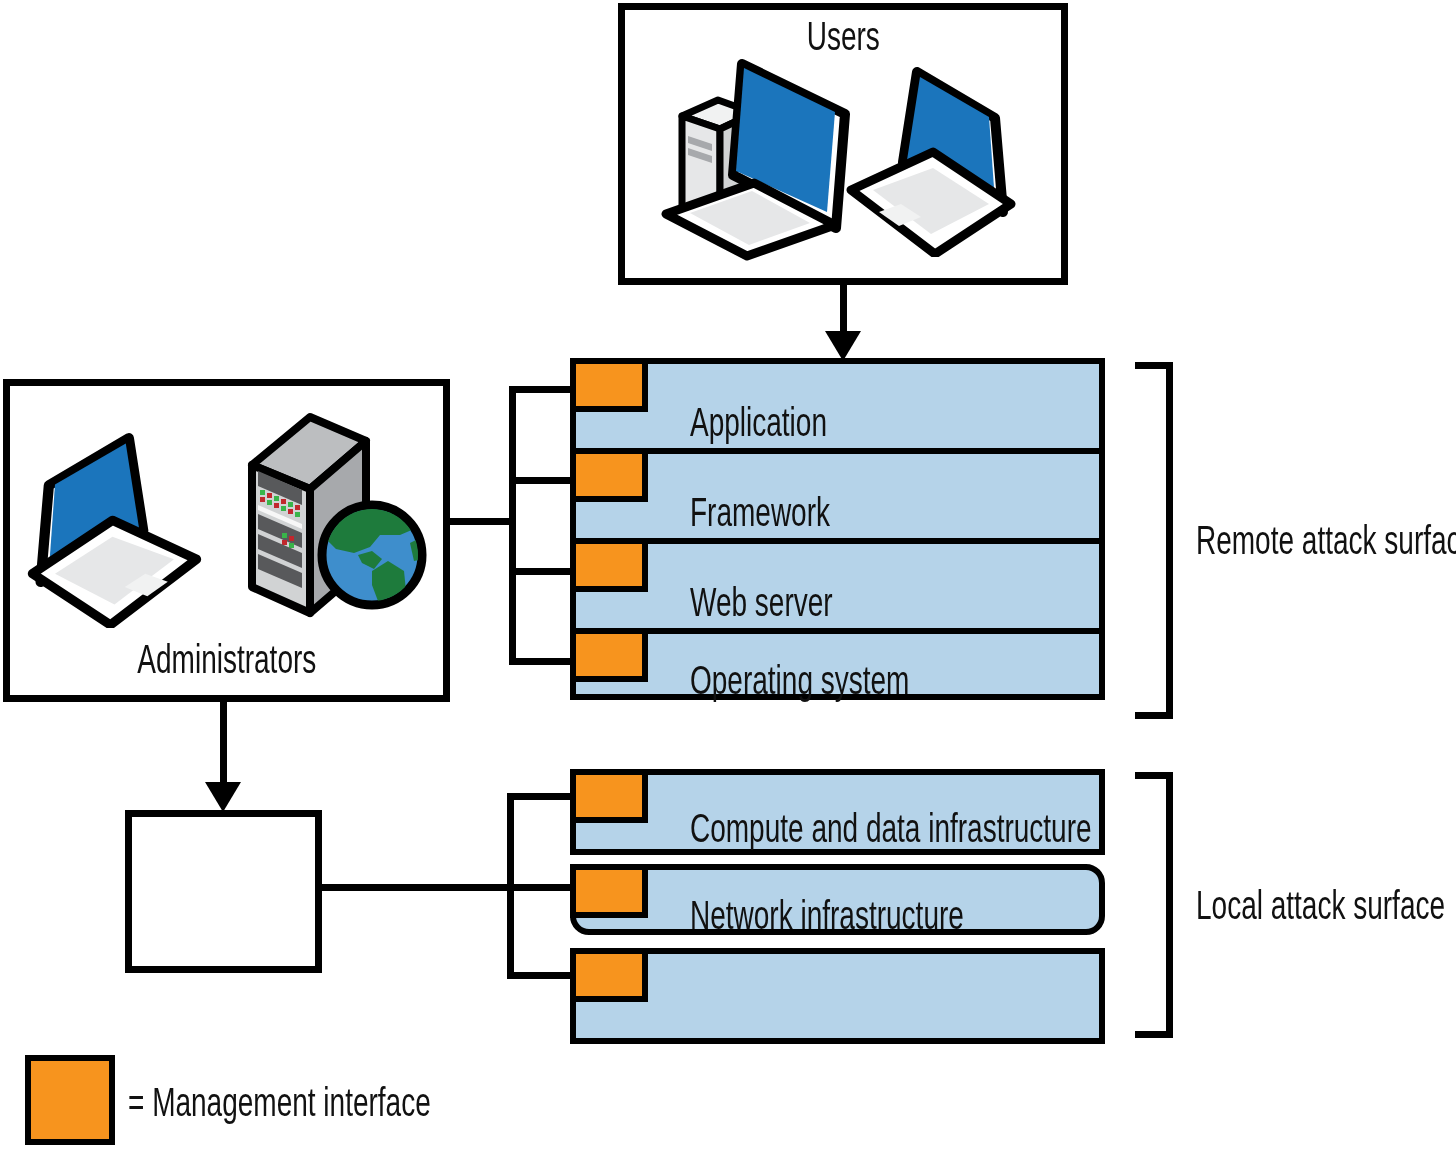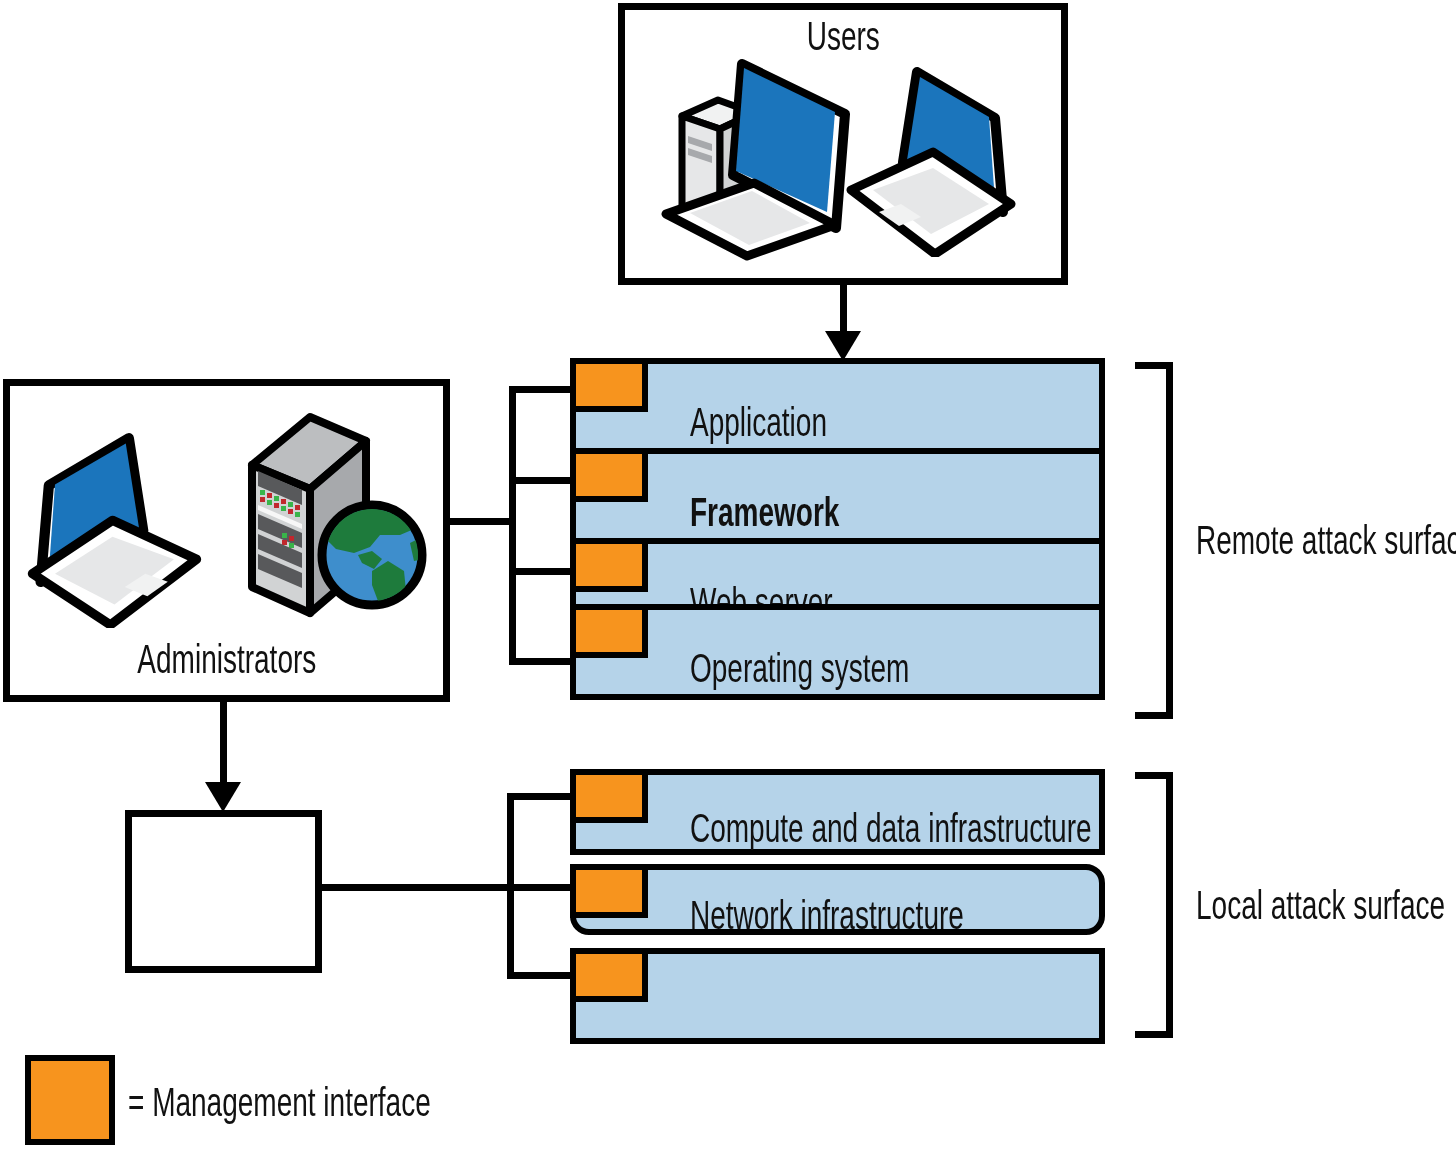--- a/index.html
+++ b/index.html
@@ -145,33 +145,33 @@
   <div class="line" style="left:507px;top:793px;width:63px;height:7px;"></div>
   <div class="line" style="left:507px;top:972px;width:63px;height:7px;"></div>
 
   <div>
     <div class="row" style="top:358px;height:96px;">
       <div class="tab"></div>
       <div class="row-label txt">
           <span class="ct">Application</span>
         </div>
     </div>
-    <div class="row" style="top:448px;height:96px;font-weight:bold;">
+    <div class="row" style="top:448px;height:96px;">
       <div class="tab"></div>
       <div class="row-label txt">
           <span class="ct">Framework</span>
         </div>
     </div>
     <div class="row" style="top:538px;height:96px;">
       <div class="tab"></div>
       <div class="row-label txt">
           <span class="ct">Web server</span>
         </div>
     </div>
-    <div class="row" style="top:604px;height:96px;">
+    <div class="row" style="top:628px;height:72px;">
       <div class="tab"></div>
       <div class="row-label txt">
           <span class="ct">Operating system</span>
         </div>
     </div>
   </div>
 
   <div>
     <div class="line" style="left:1166px;top:362px;width:7px;height:357px;"></div>
     <div class="line" style="left:1135px;top:362px;width:38px;height:7px;"></div>

